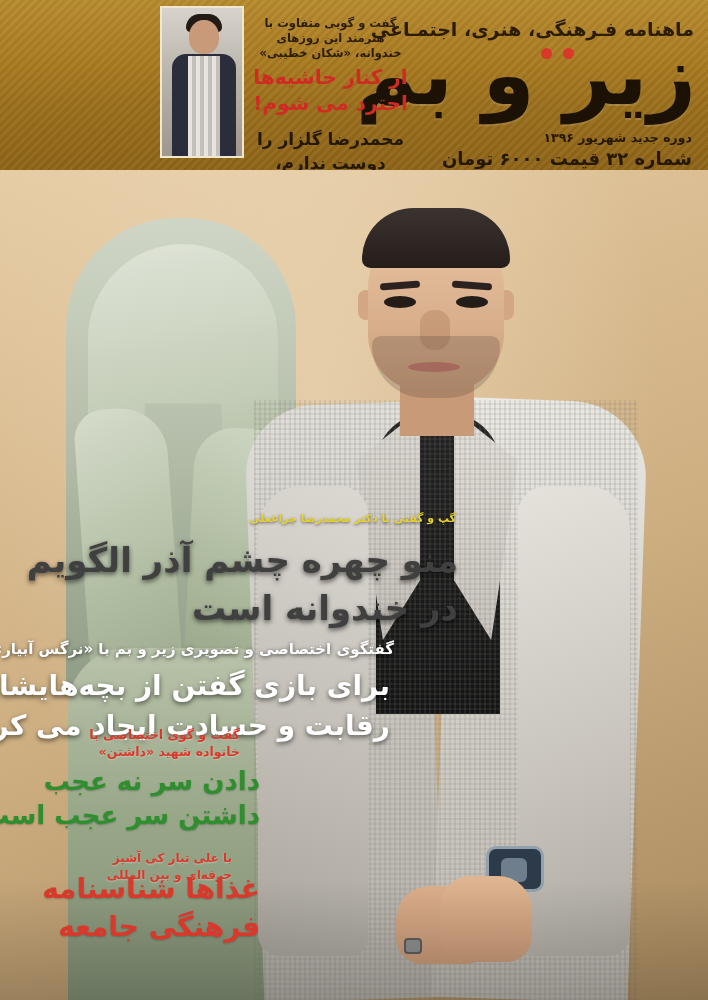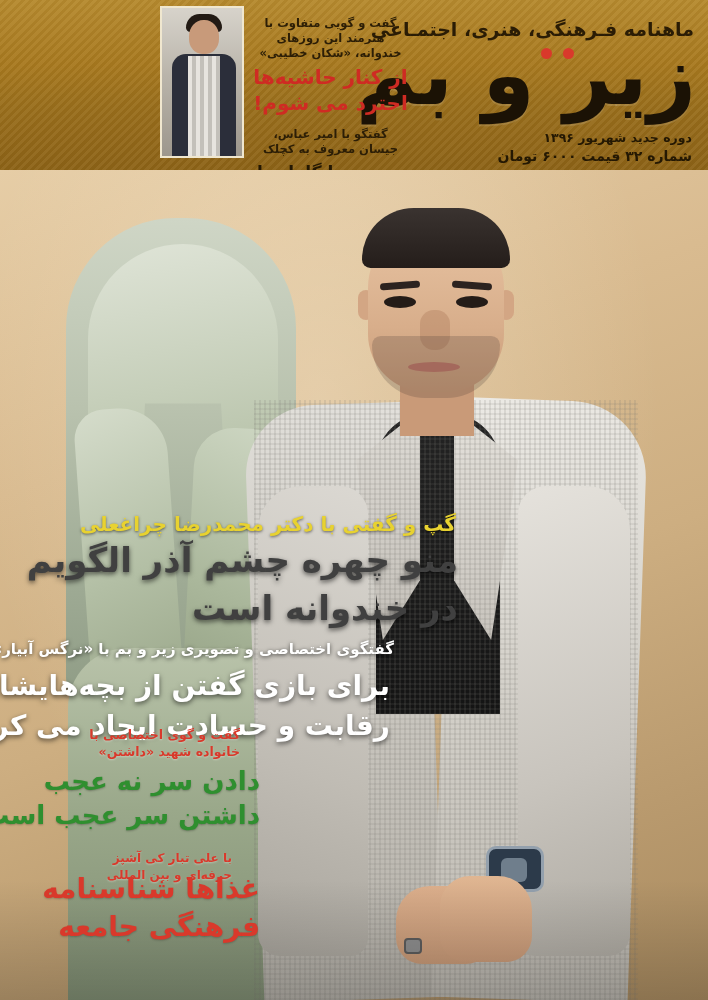--- a/index.html
+++ b/index.html
@@ -78,21 +78,21 @@
     position: absolute;
     right: 10px; top: 126px;
     font-size: 12.5px;
     color: #241803;
     white-space: nowrap;
     font-weight: bold;
   }
   .issue-line2 {
     position: absolute;
     right: 10px; top: 144px;
-    font-size: 14px;
+    font-size: 18px;
     color: #241803;
     white-space: nowrap;
     font-weight: bold;
   }
 
   
   .masthead-photo {
     position: absolute;
     left: 160px; top: 6px;
     width: 84px; height: 152px;
@@ -365,21 +365,21 @@
     background: linear-gradient(180deg, rgba(0,0,0,0) 0%, rgba(0,0,0,0.18) 100%);
     pointer-events: none;
   }
 
   
   .ov { position: absolute; direction: rtl; text-align: right; }
 
   
   .hl1-kicker {
     right: 252px; top: 342px;
-    font-size: 20px; font-weight: bold;
+    font-size: 11px; font-weight: bold;
     color: #e8d230;
     text-shadow: 0 1px 3px rgba(0,0,0,0.55);
     white-space: nowrap;
   }
   .hl1-line {
     color: #404040;
     font-size: 34px;
     font-weight: bold;
     line-height: 48px;
     text-shadow: 0 2px 5px rgba(0,0,0,0.6);
@@ -470,21 +470,20 @@
       <div class="mp-body"></div>
       <div class="mp-shirt"></div>
       <div class="mp-hair"></div>
       <div class="mp-head"></div>
     </div>
 
     <div class="mh-texts">
       <div class="mh-kicker">گفت و گویی متفاوت با هنرمند این روزهای خندوانه، «شکان خطیبی»</div>
       <div class="mh-head-red">از کنار حاشیه‌ها احترد می شوم!</div>
       <div class="mh-sep"></div>
-      <div class="mh-kicker">گفتگو با امیر عباس، جیسان معروف به کچلک</div>
       <div class="mh-head-dark">محمدرضا گلزار را دوست ندارم، خودم را دوست دارم</div>
     </div>
   </div>
 
   <div class="photo">
     <div class="wall"></div>
 
     <div class="woman">
       <div class="w-scarf-back"></div>
       <div class="w-face"></div>

